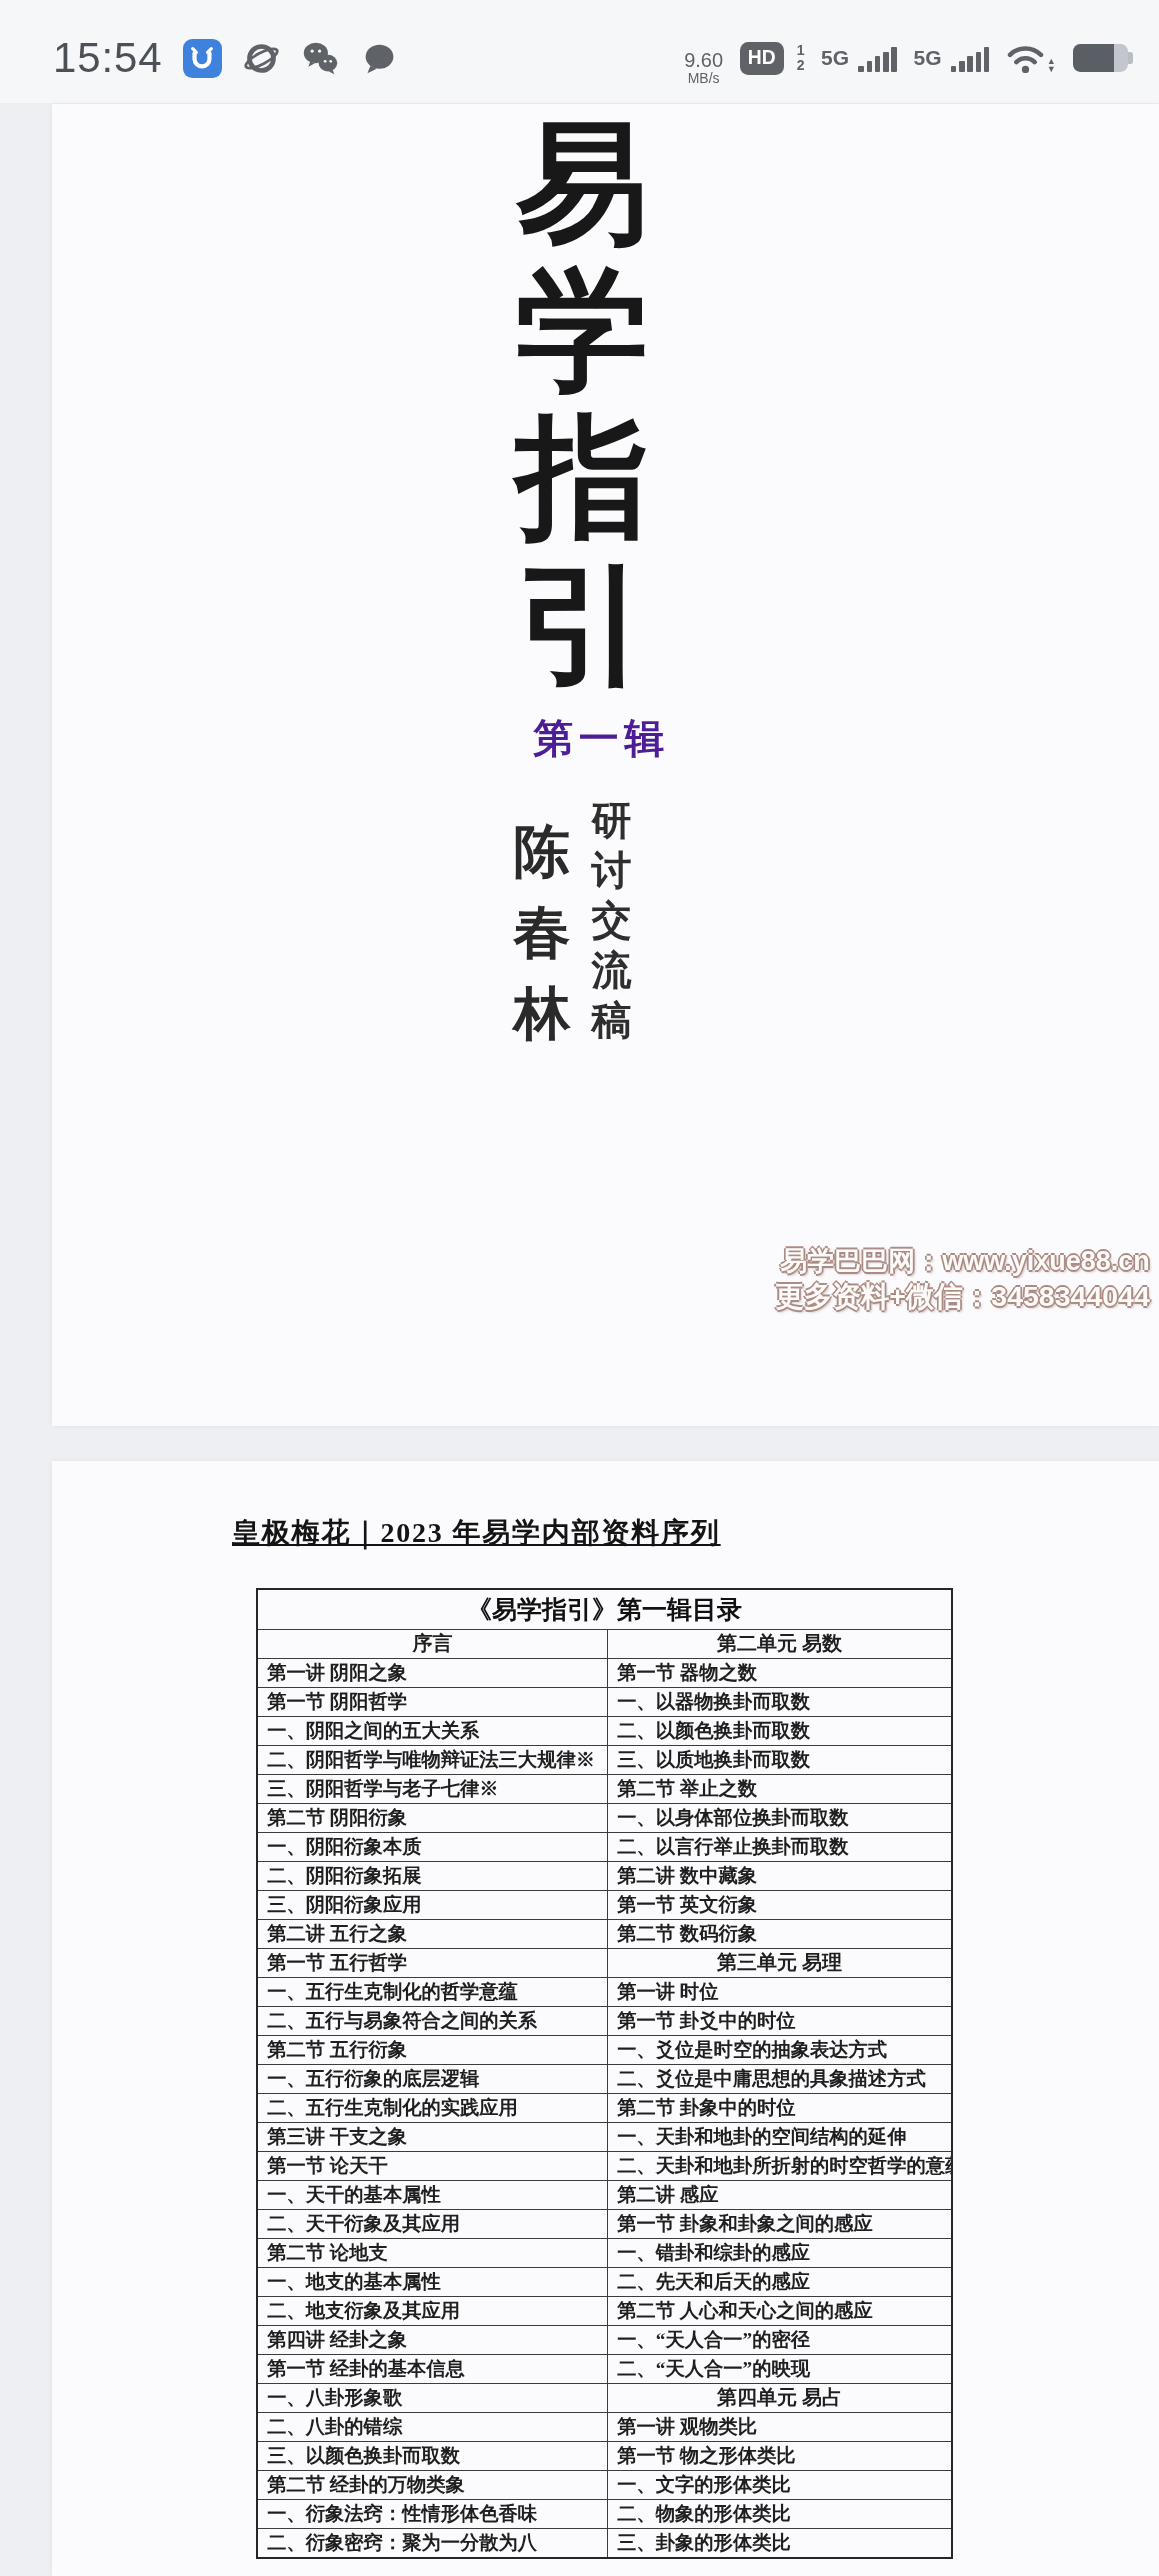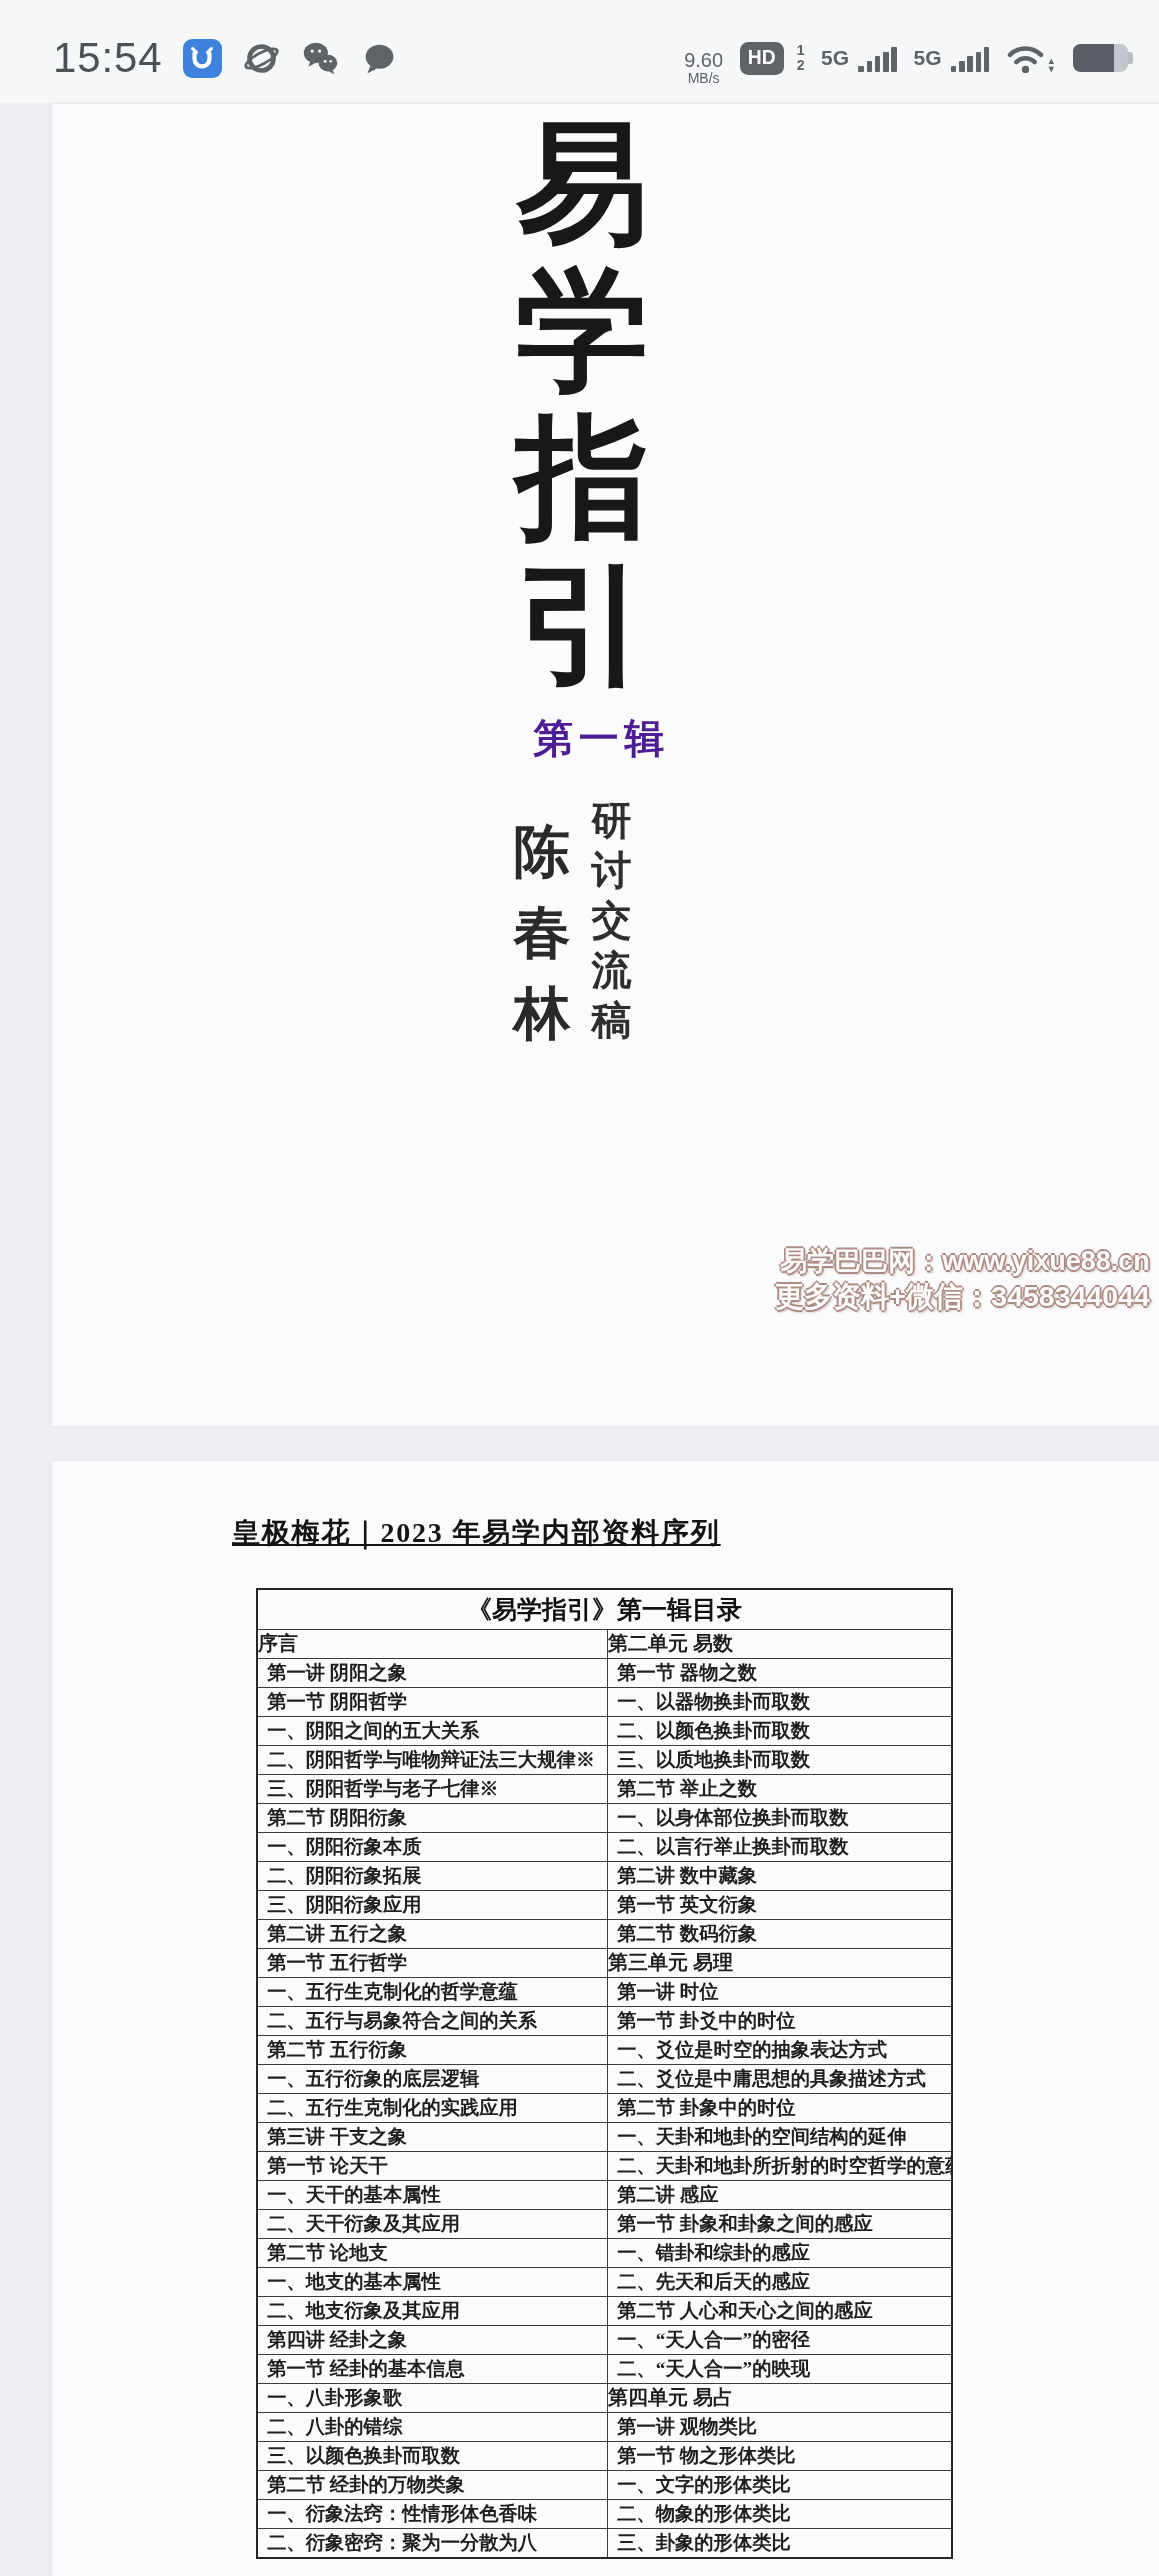--- a/index.html
+++ b/index.html
@@ -64,21 +64,21 @@
   .doc-header{ position:absolute; left:180px; top:53px; font-size:28px; font-weight:bold;
     letter-spacing:1.8px; color:#141414;text-decoration:underline; }
   .toc{ position:absolute; left:204px; top:127px; width:697px; border:2.8px solid #262626; }
   .toc-title{ height:39px; line-height:39px; text-align:center; font-size:25px;
     font-weight:bold; color:#111; }
   .trow{ display:flex; border-top:1.8px solid #3c3c3c; height:29px; }
   .tcell{ font-size:19.3px; font-weight:600; line-height:27px; white-space:nowrap;
     overflow:hidden; padding-left:9.2px; color:#1f1f1f; }
   .tcell.left{ width:350px; border-right:1.8px solid #3c3c3c; }
   .tcell.right{ flex:1; }
-  .tcell.ctr{ padding-left:0; font-weight:bold; font-size:20px; }
+  .tcell.ctr{ text-align:center; padding-left:0; font-weight:bold; font-size:20px; }
 </style>
 </head>
 <body>
 
 <div class="statusbar">
   <div class="sb-left">
     <div class="sb-time">15:54</div>
     <div class="sb-icon appicon">
       <svg width="28" height="28" viewBox="0 0 30 30">
         <path d="M7 10 v6 a8 8 0 0 0 16 0 v-6" fill="none" stroke="#fff" stroke-width="4.5" stroke-linecap="round"></path>

